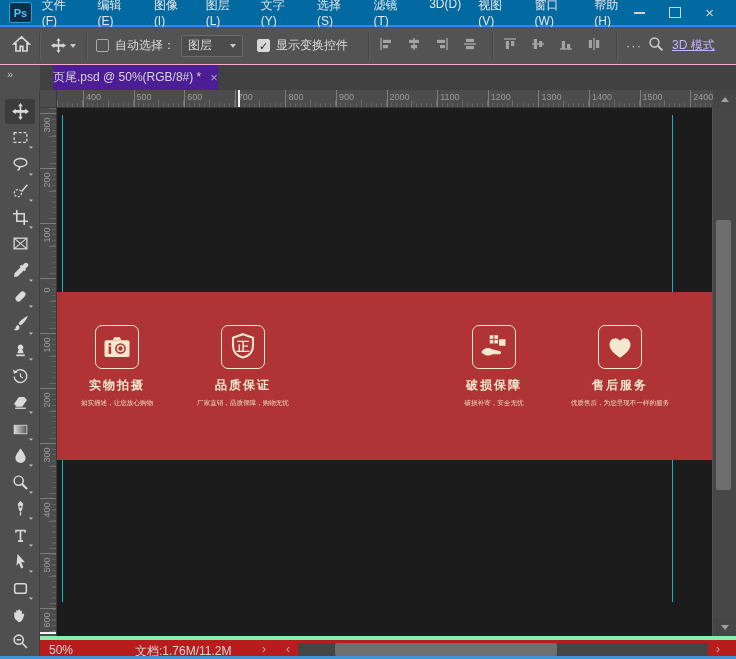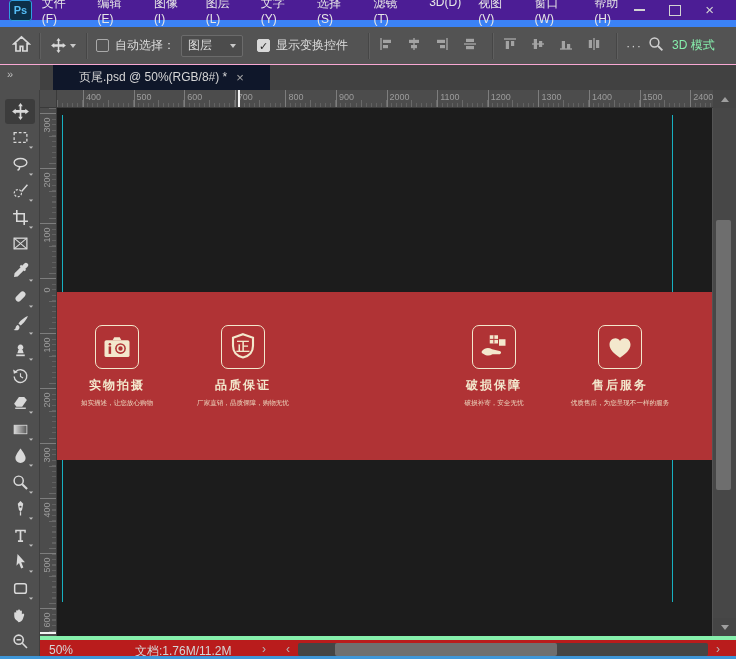--- a/index.html
+++ b/index.html
@@ -1,20 +1,20 @@
 <!DOCTYPE html>
 <html><head>
 <meta charset="utf-8">
 <style>
   html,body{margin:0;padding:0;background:#222;}
   #app{position:relative;width:736px;height:659px;background:#535353;overflow:hidden;
        font-family:"Liberation Sans","DejaVu Sans",sans-serif;-webkit-font-smoothing:antialiased;}
   
-  .menubar{position:absolute;left:0;top:0;width:736px;height:27px;background:#4c1d95;
-           border-bottom:7px solid #3b82f6;display:flex;align-items:center;box-sizing:border-box;}
+  .menubar{position:absolute;left:0;top:0;width:736px;height:27px;background:#0369a1;
+           border-bottom:2px solid #3b82f6;display:flex;align-items:center;box-sizing:border-box;}
   .pslogo{width:23px;height:21px;margin:0 10px 0 9px;border:1px solid #2f9fe0;border-radius:3px;
           background:#0c3049;color:#55bdf5;font-size:11px;font-weight:bold;display:flex;
           align-items:center;justify-content:center;box-sizing:border-box;}
   .menuitems{display:flex;gap:17px;color:#e6e6e6;font-size:12px;}
   .menuitems span{cursor:default;}
   .wincontrols{margin-left:auto;display:flex;align-items:center;gap:24px;padding-right:22px;}
   .wc-min{width:11px;height:2px;background:#d2d2d2;}
   .wc-max{width:10px;height:9px;border:1px solid #d2d2d2;}
   .wc-close{color:#d2d2d2;font-size:15px;line-height:10px;}
   
@@ -27,28 +27,28 @@
   .caret{width:0;height:0;border-left:3.5px solid transparent;border-right:3.5px solid transparent;
          border-top:4px solid #c8c8c8;}
   .cbx{width:13px;height:13px;border:1px solid #a9a9a9;border-radius:2px;box-sizing:border-box;
        margin-right:6px;background:transparent;}
   .cbx.checked{background:#d8d8d8;border-color:#d8d8d8;color:#2a2a2a;font-size:11px;line-height:12px;
        text-align:center;font-weight:bold;}
   .dropdown{display:flex;align-items:center;justify-content:space-between;width:62px;height:22px;
             border:1px solid #6b6b6b;border-radius:2px;background:#4c4c4c;padding:0 6px;
             margin-left:6px;box-sizing:border-box;}
   .aligngroup{display:flex;gap:12px;align-items:center;}
-  .dim{color:#86efac;}
+  .dim{color:#c4b5fd;text-decoration:underline;}
   .dots{color:#cfcfcf;font-size:13px;letter-spacing:1px;margin-right:6px;}
   
   .tabrow{position:absolute;left:0;top:65px;width:736px;height:25px;background:#414141;}
   .dockhead{position:absolute;left:0;top:0;width:40px;height:25px;background:#4f4f4f;
             color:#bdbdbd;font-size:11px;padding:3px 0 0 7px;box-sizing:border-box;letter-spacing:-1px;}
-  .doctab{position:absolute;left:53px;top:0;height:25px;background:#0f172a;display:flex;
-          align-items:center;padding:0 26px;color:#d6d6d6;font-size:12px;gap:9px;}
+  .doctab{position:absolute;left:53px;top:0;height:25px;background:#4c1d95;display:flex;
+          align-items:center;padding:0 0;color:#d6d6d6;font-size:12px;gap:9px;}
   .tabclose{color:#a6a6a6;font-size:13px;}
   
   .toolstrip{position:absolute;left:0;top:90px;width:40px;height:569px;background:#4f4f4f;
              border-right:1px solid #3f3f3f;box-sizing:border-box;padding-top:8px;}
   .tool{width:40px;height:26.5px;display:flex;align-items:center;justify-content:center;position:relative;}
   .tool.selected::before{content:"";position:absolute;left:5px;right:5px;top:1px;bottom:1px;
              background:#3c3c3c;border-radius:3px;}
   .tool svg{position:relative;z-index:1;}
   .tool.fly::after{content:"";position:absolute;right:7px;bottom:4px;width:0;height:0;z-index:2;
              border-left:3px solid transparent;border-top:3px solid transparent;border-right:3px solid #bdbdbd;

